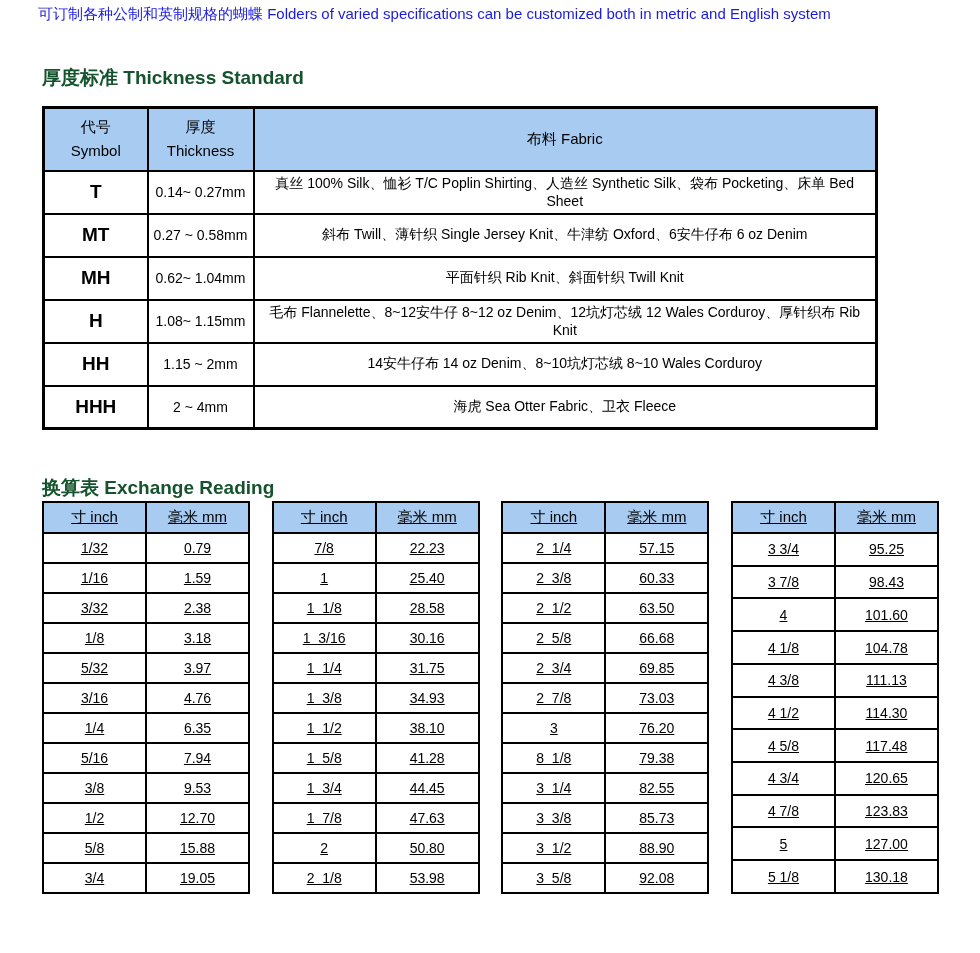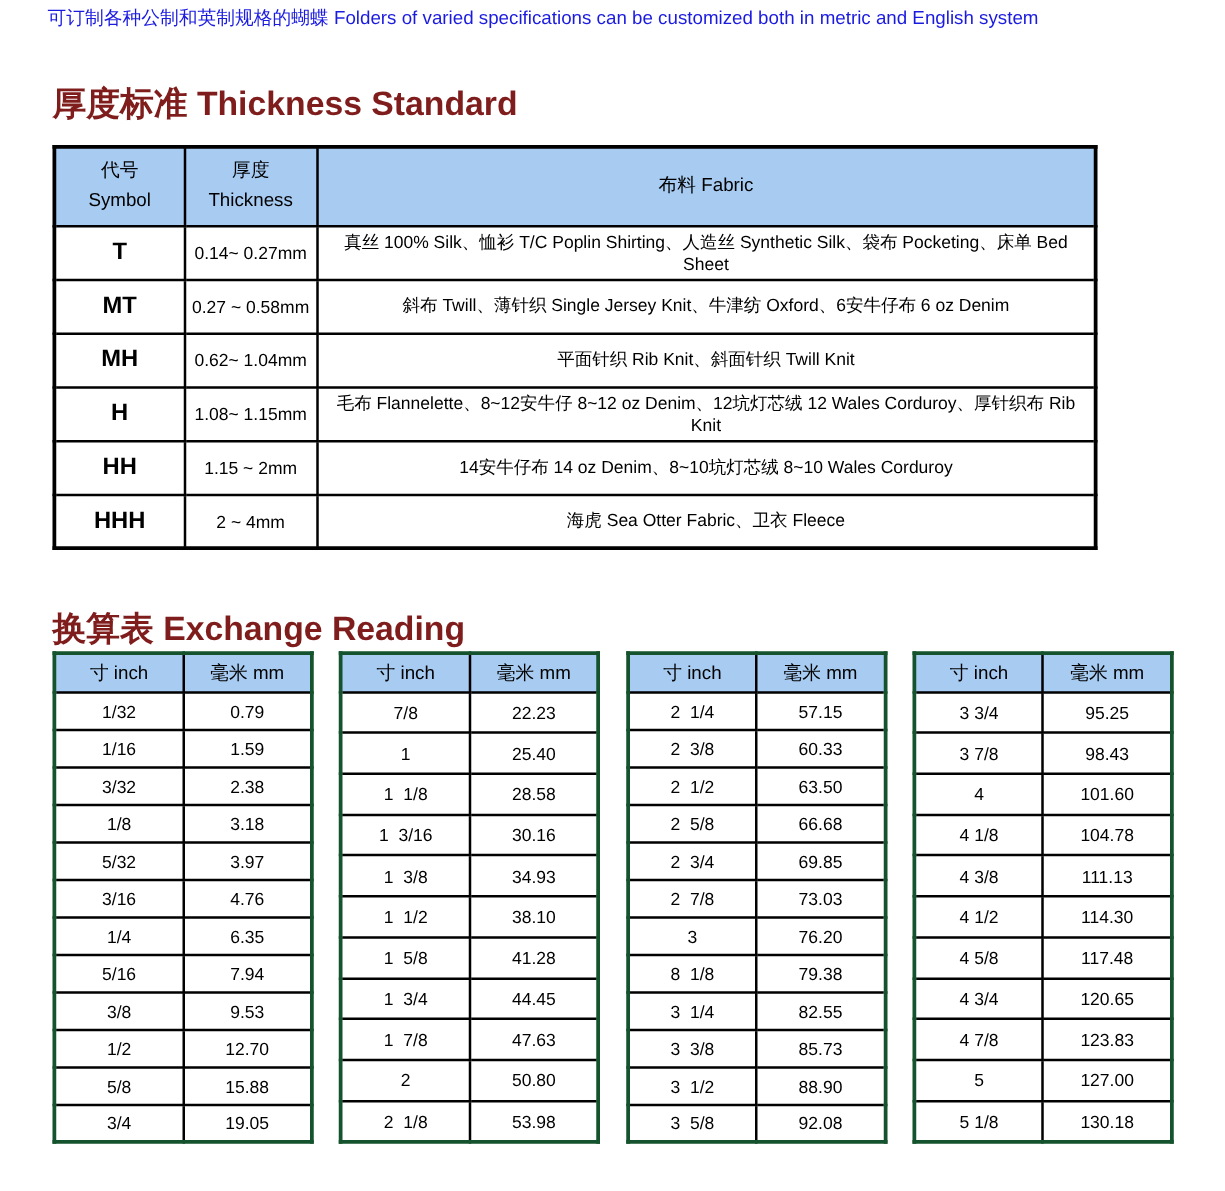--- a/index.html
+++ b/index.html
@@ -11,23 +11,23 @@
     color: #000;
   }
   .top-note {
     margin: 5px 0 0 38px;
     font-size: 15px;
     color: #1b1be0;
     white-space: nowrap;
   }
   .section-title {
     margin: 41px 0 11px 42px;
-    font-size: 27px;
+    font-size: 19px;
     font-weight: bold;
-    color: #7f1d1d;
+    color: #14532d;
   }
   .section-title.second { margin-top: 45px; margin-bottom: 0; }
 
   
   table { border-collapse: collapse; table-layout: fixed; }
   .thk-table {
     margin-left: 42px;
     width: 836px;
     border: 3px solid #000;
     margin-top: 15px;
@@ -52,21 +52,22 @@
 
   
   .exchange-wrap {
     margin-left: 42px;
     width: 897px;
     display: flex;
     justify-content: space-between;
   }
   .ex-table {
     width: 206px;
-    border: 3px solid #14532d;
+    border: 1px solid #14532d;
+    text-decoration: underline;
   }
   .ex-table th, .ex-table td {
     border: 2px solid #000;
     text-align: center;
     vertical-align: middle;
     width: 103px;
     white-space: pre-wrap;
   }
   .ex-table th {
     background: #a7cbf1;
@@ -220,20 +221,24 @@
         </tr>
         <tr>
           <td>1  1/8</td>
           <td>28.58</td>
         </tr>
         <tr>
           <td>1  3/16</td>
           <td>30.16</td>
         </tr>
         <tr>
+          <td>1  1/4</td>
+          <td>31.75</td>
+        </tr>
+        <tr>
           <td>1  3/8</td>
           <td>34.93</td>
         </tr>
         <tr>
           <td>1  1/2</td>
           <td>38.10</td>
         </tr>
         <tr>
           <td>1  5/8</td>
           <td>41.28</td>

